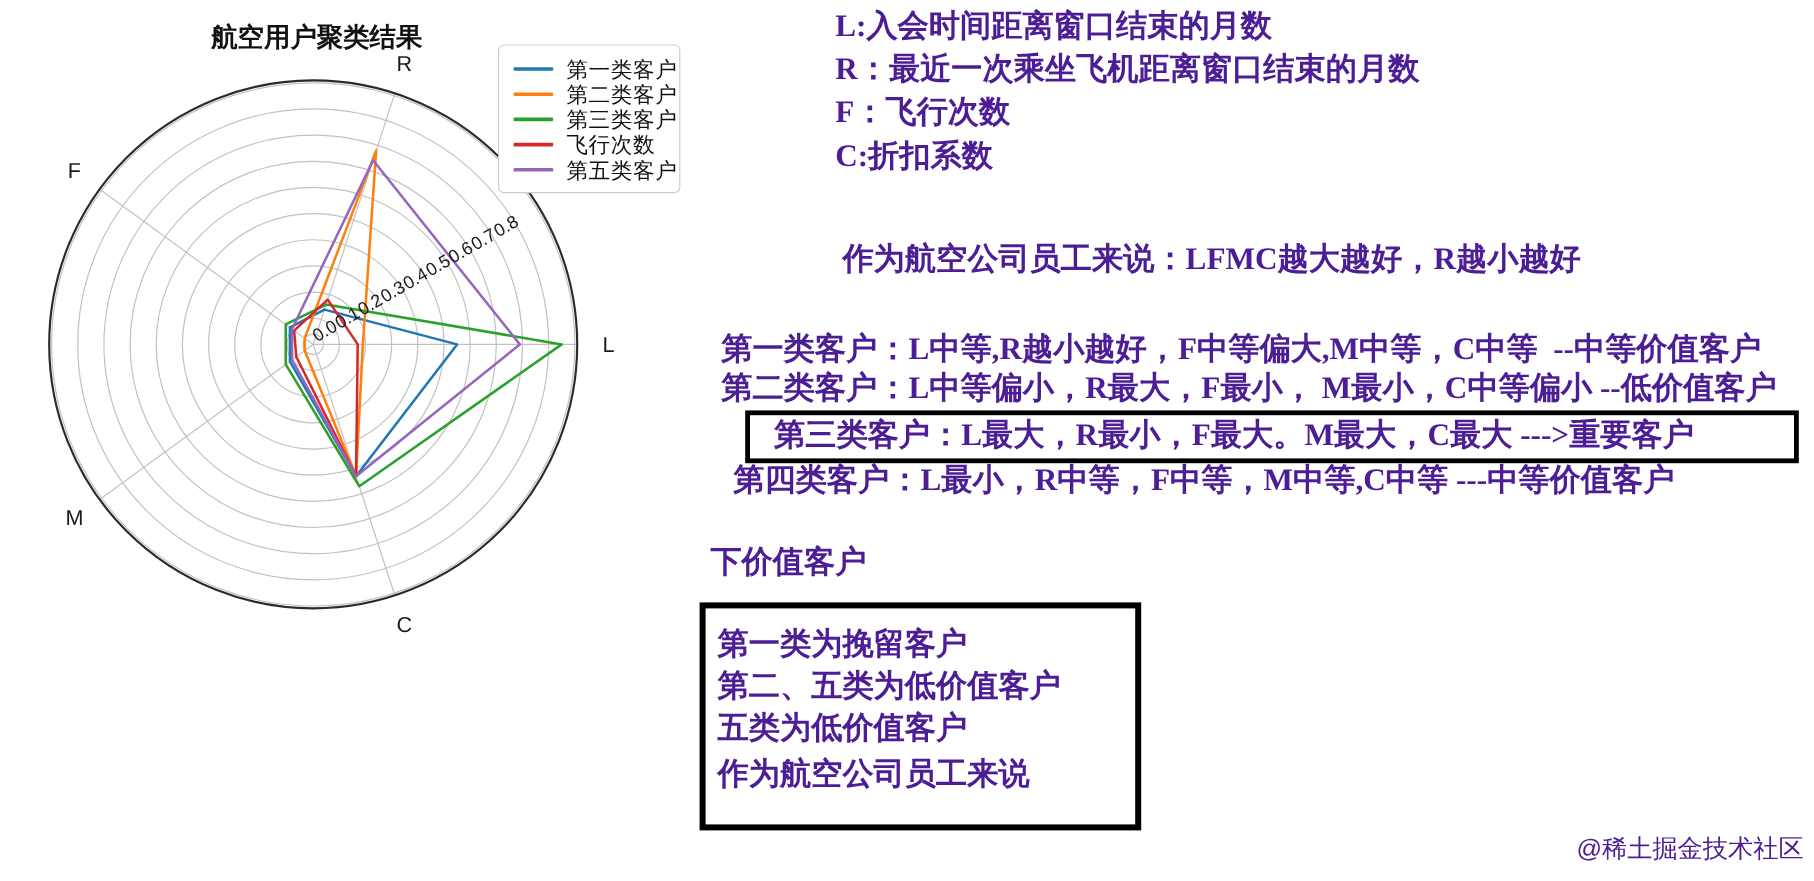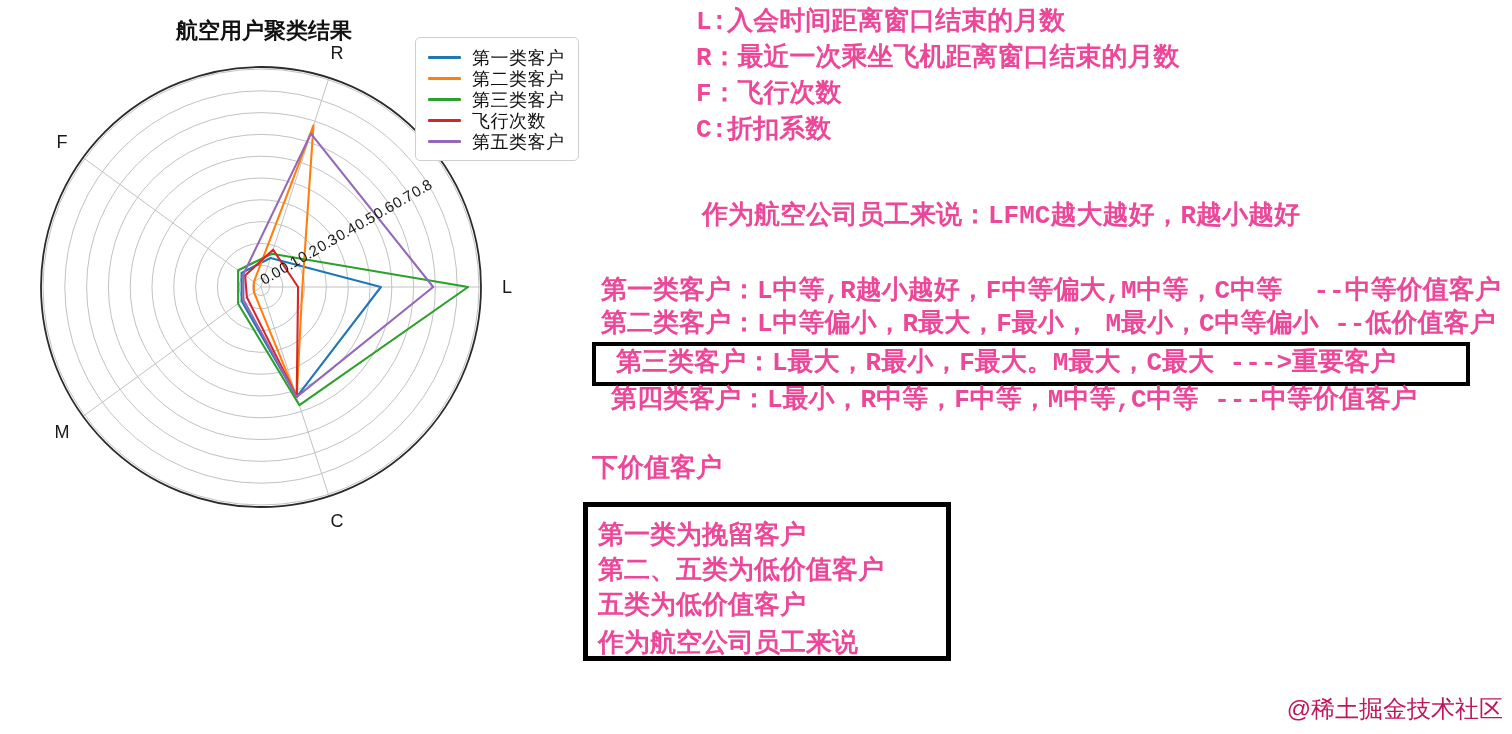--- a/index.html
+++ b/index.html
@@ -3,46 +3,46 @@
 <meta charset="utf-8">
 <style>
   html,body{margin:0;padding:0;background:#ffffff;}
   .canvas{
     position:relative; width:1512px; height:734px; background:#ffffff;
     font-family:"Liberation Sans","DejaVu Sans",sans-serif; overflow:hidden;
   }
   #radar{position:absolute; left:0; top:0;}
   
   .legend{
-    position:absolute; left:415px; top:37px; width:164px; height:124px;
+    position:absolute; left:415px; top:37px; width:152px; height:124px;
     background:#ffffff; border:1px solid #cfcfcf; border-radius:5px;
     box-sizing:border-box; padding:9px 6px 6px 8px;
   }
   .legend-row{display:flex; align-items:center; height:21px;}
   .legend-swatch{width:33px; height:3px; border-radius:1px; margin:0 11px 0 4px; flex:0 0 auto;}
   .legend-label{font-size:18px; color:#111111; letter-spacing:0.5px; white-space:nowrap;}
   
   .ann{
-    position:absolute; font-family:Liberation Mono, monospace;
-    font-weight:bold; color:#ec4899; font-size:26px; white-space:pre; line-height:30px;
+    position:absolute; font-family:Liberation Serif, serif;
+    font-weight:bold; color:#4c1d95; font-size:26px; white-space:pre; line-height:30px;
   }
   .defs-block .ann-line{position:static; display:block; margin-bottom:6px;}
   .defs-block{position:absolute; left:696px; top:7px;}
   .emph-box{
-    position:absolute; left:592px; top:342px; width:878px; box-sizing:border-box;
+    position:absolute; left:621px; top:342px; width:878px; box-sizing:border-box;
     border:4px solid #000000; padding:2px 0 4px 20px; background:#ffffff;
   }
   .conclusion-box{
-    position:absolute; left:583px; top:502px; width:368px; height:159px; box-sizing:border-box;
+    position:absolute; left:583px; top:502px; width:368px; height:190px; box-sizing:border-box;
     border:5px solid #000000; padding:12px 0 0 10px; background:#ffffff;
   }
   .conclusion-box .ann-line{position:static; display:block; line-height:35px;}
   .conclusion-box .ann-line:last-child{margin-top:3px;}
   .watermark{
-    position:absolute; right:9px; top:693px; font-size:24px; color:#be185d;
+    position:absolute; right:9px; top:693px; font-size:21px; color:#4c1d95;
     font-family:"Liberation Sans","DejaVu Sans",sans-serif; white-space:pre;
   }
 </style>
 </head>
 <body>
 
 <div class="canvas">
 
   <svg id="radar" width="580" height="548" viewBox="0 0 580 548">
       <circle cx="261" cy="287" r="21.8" fill="none" stroke="#c2c2c2" stroke-width="1"></circle>

